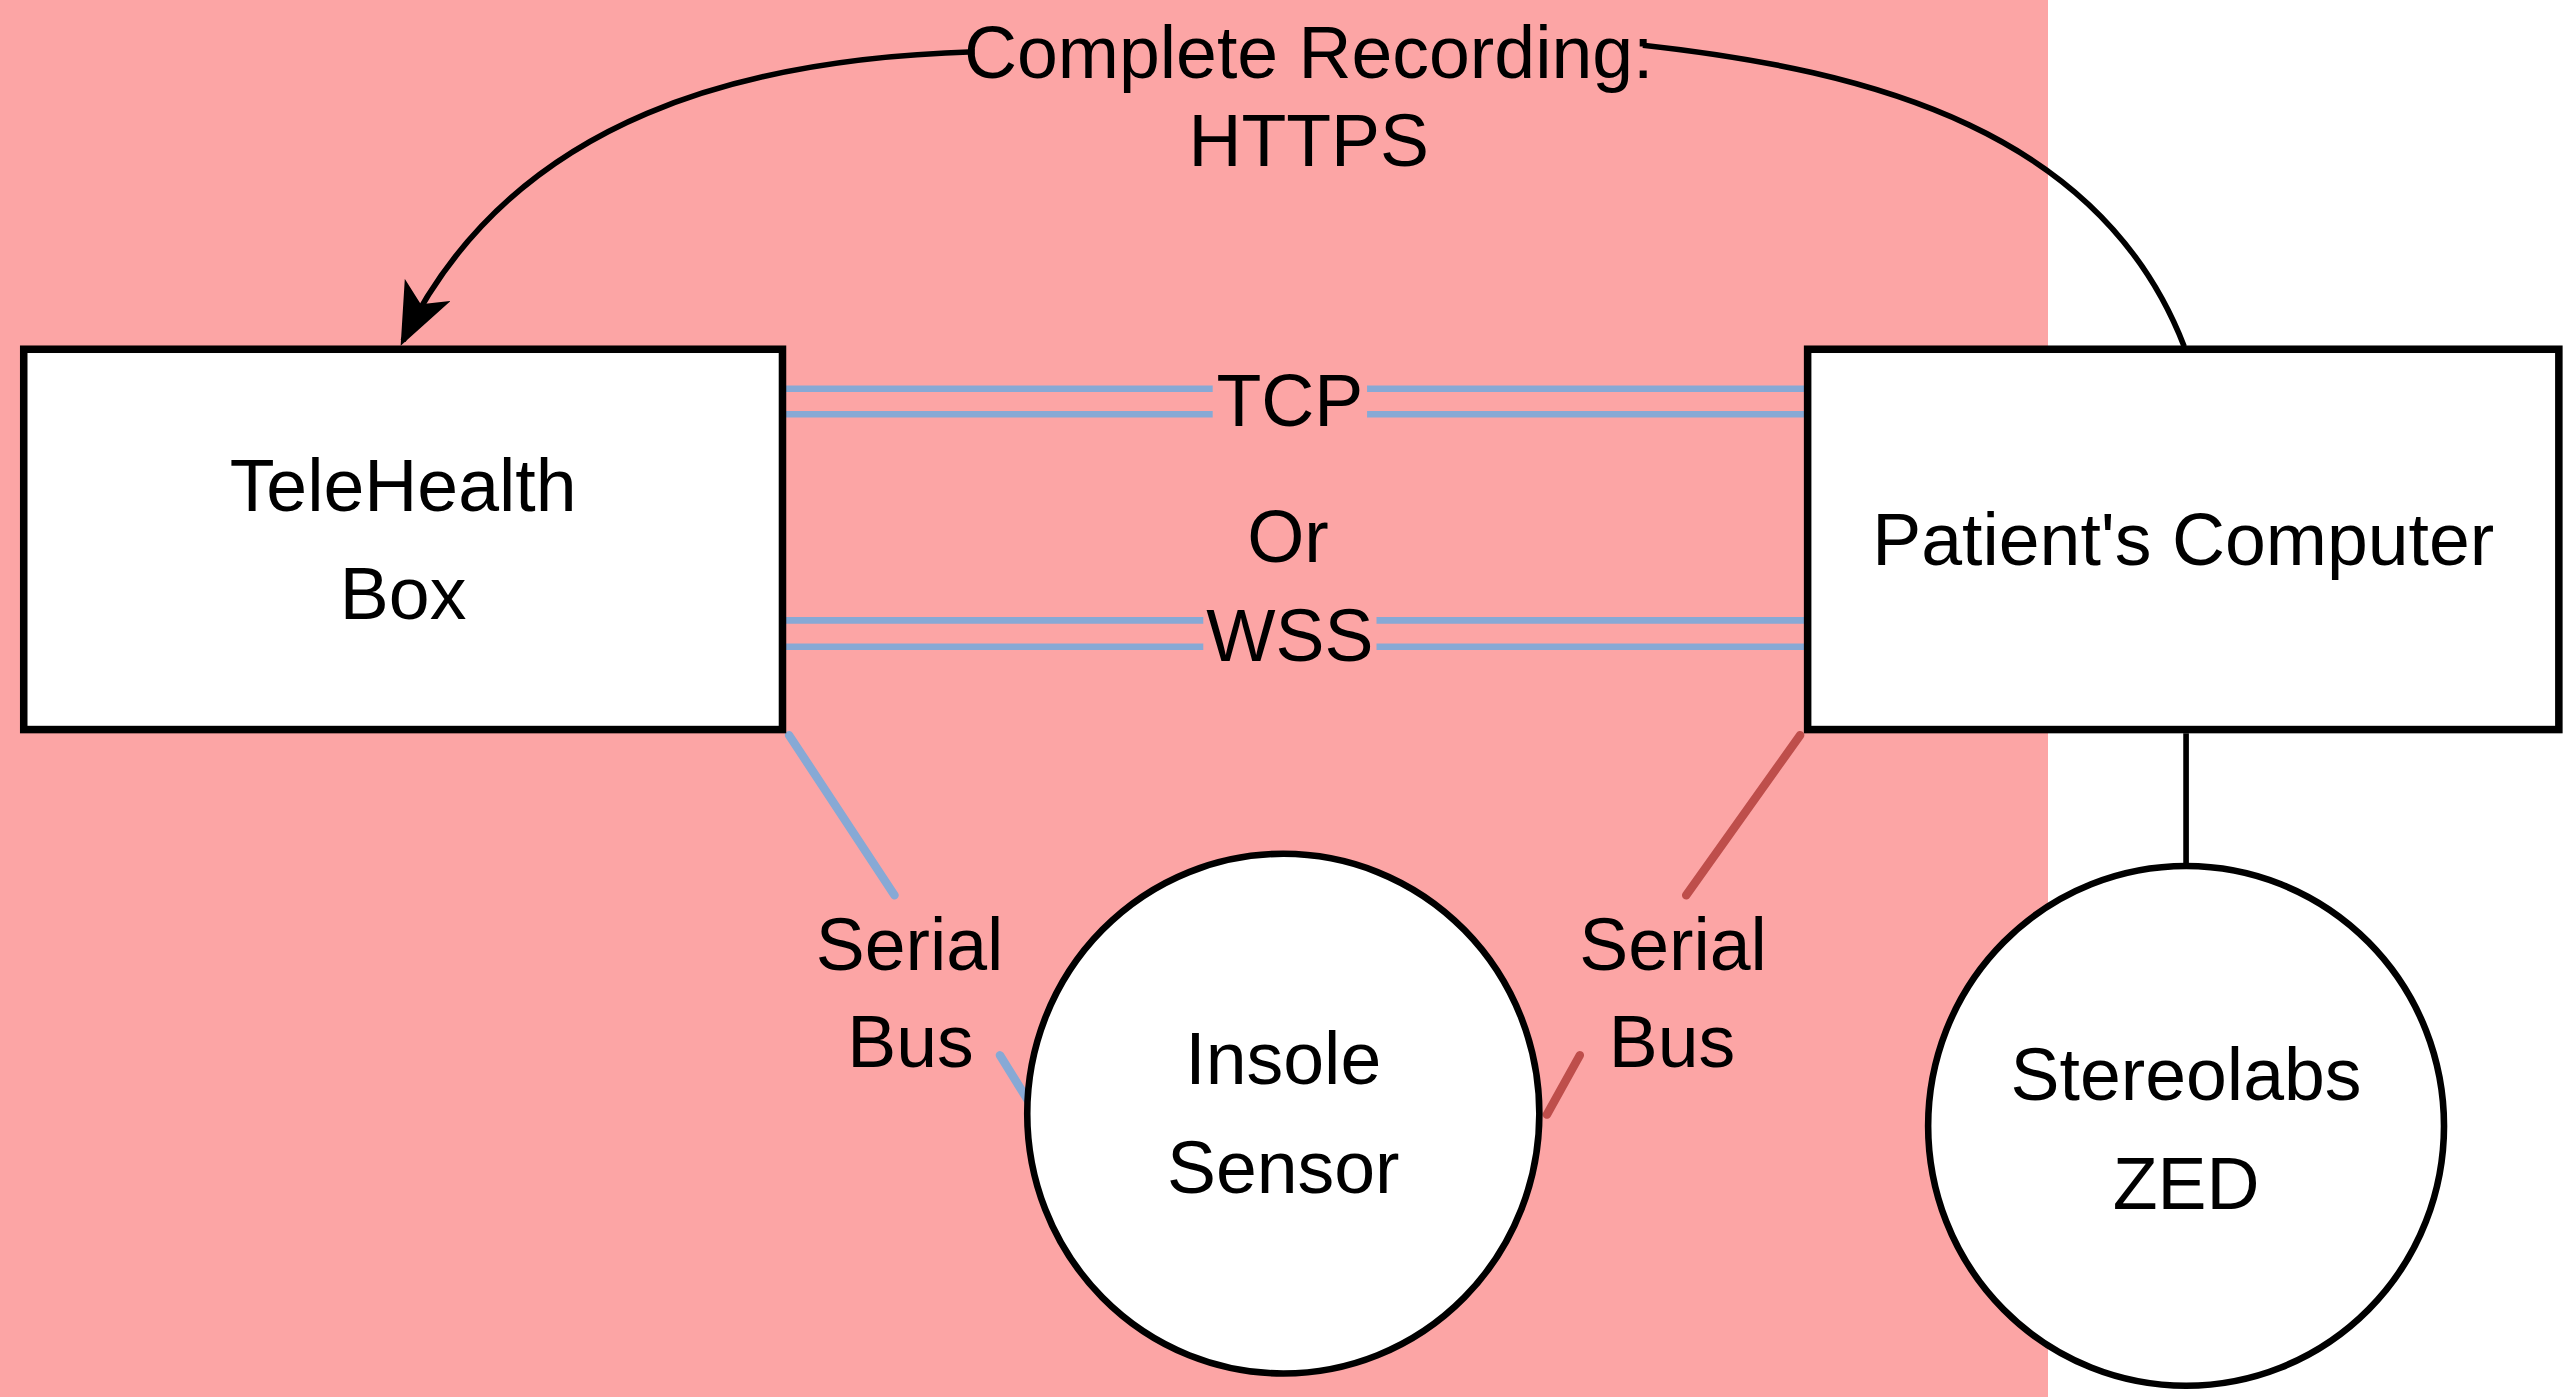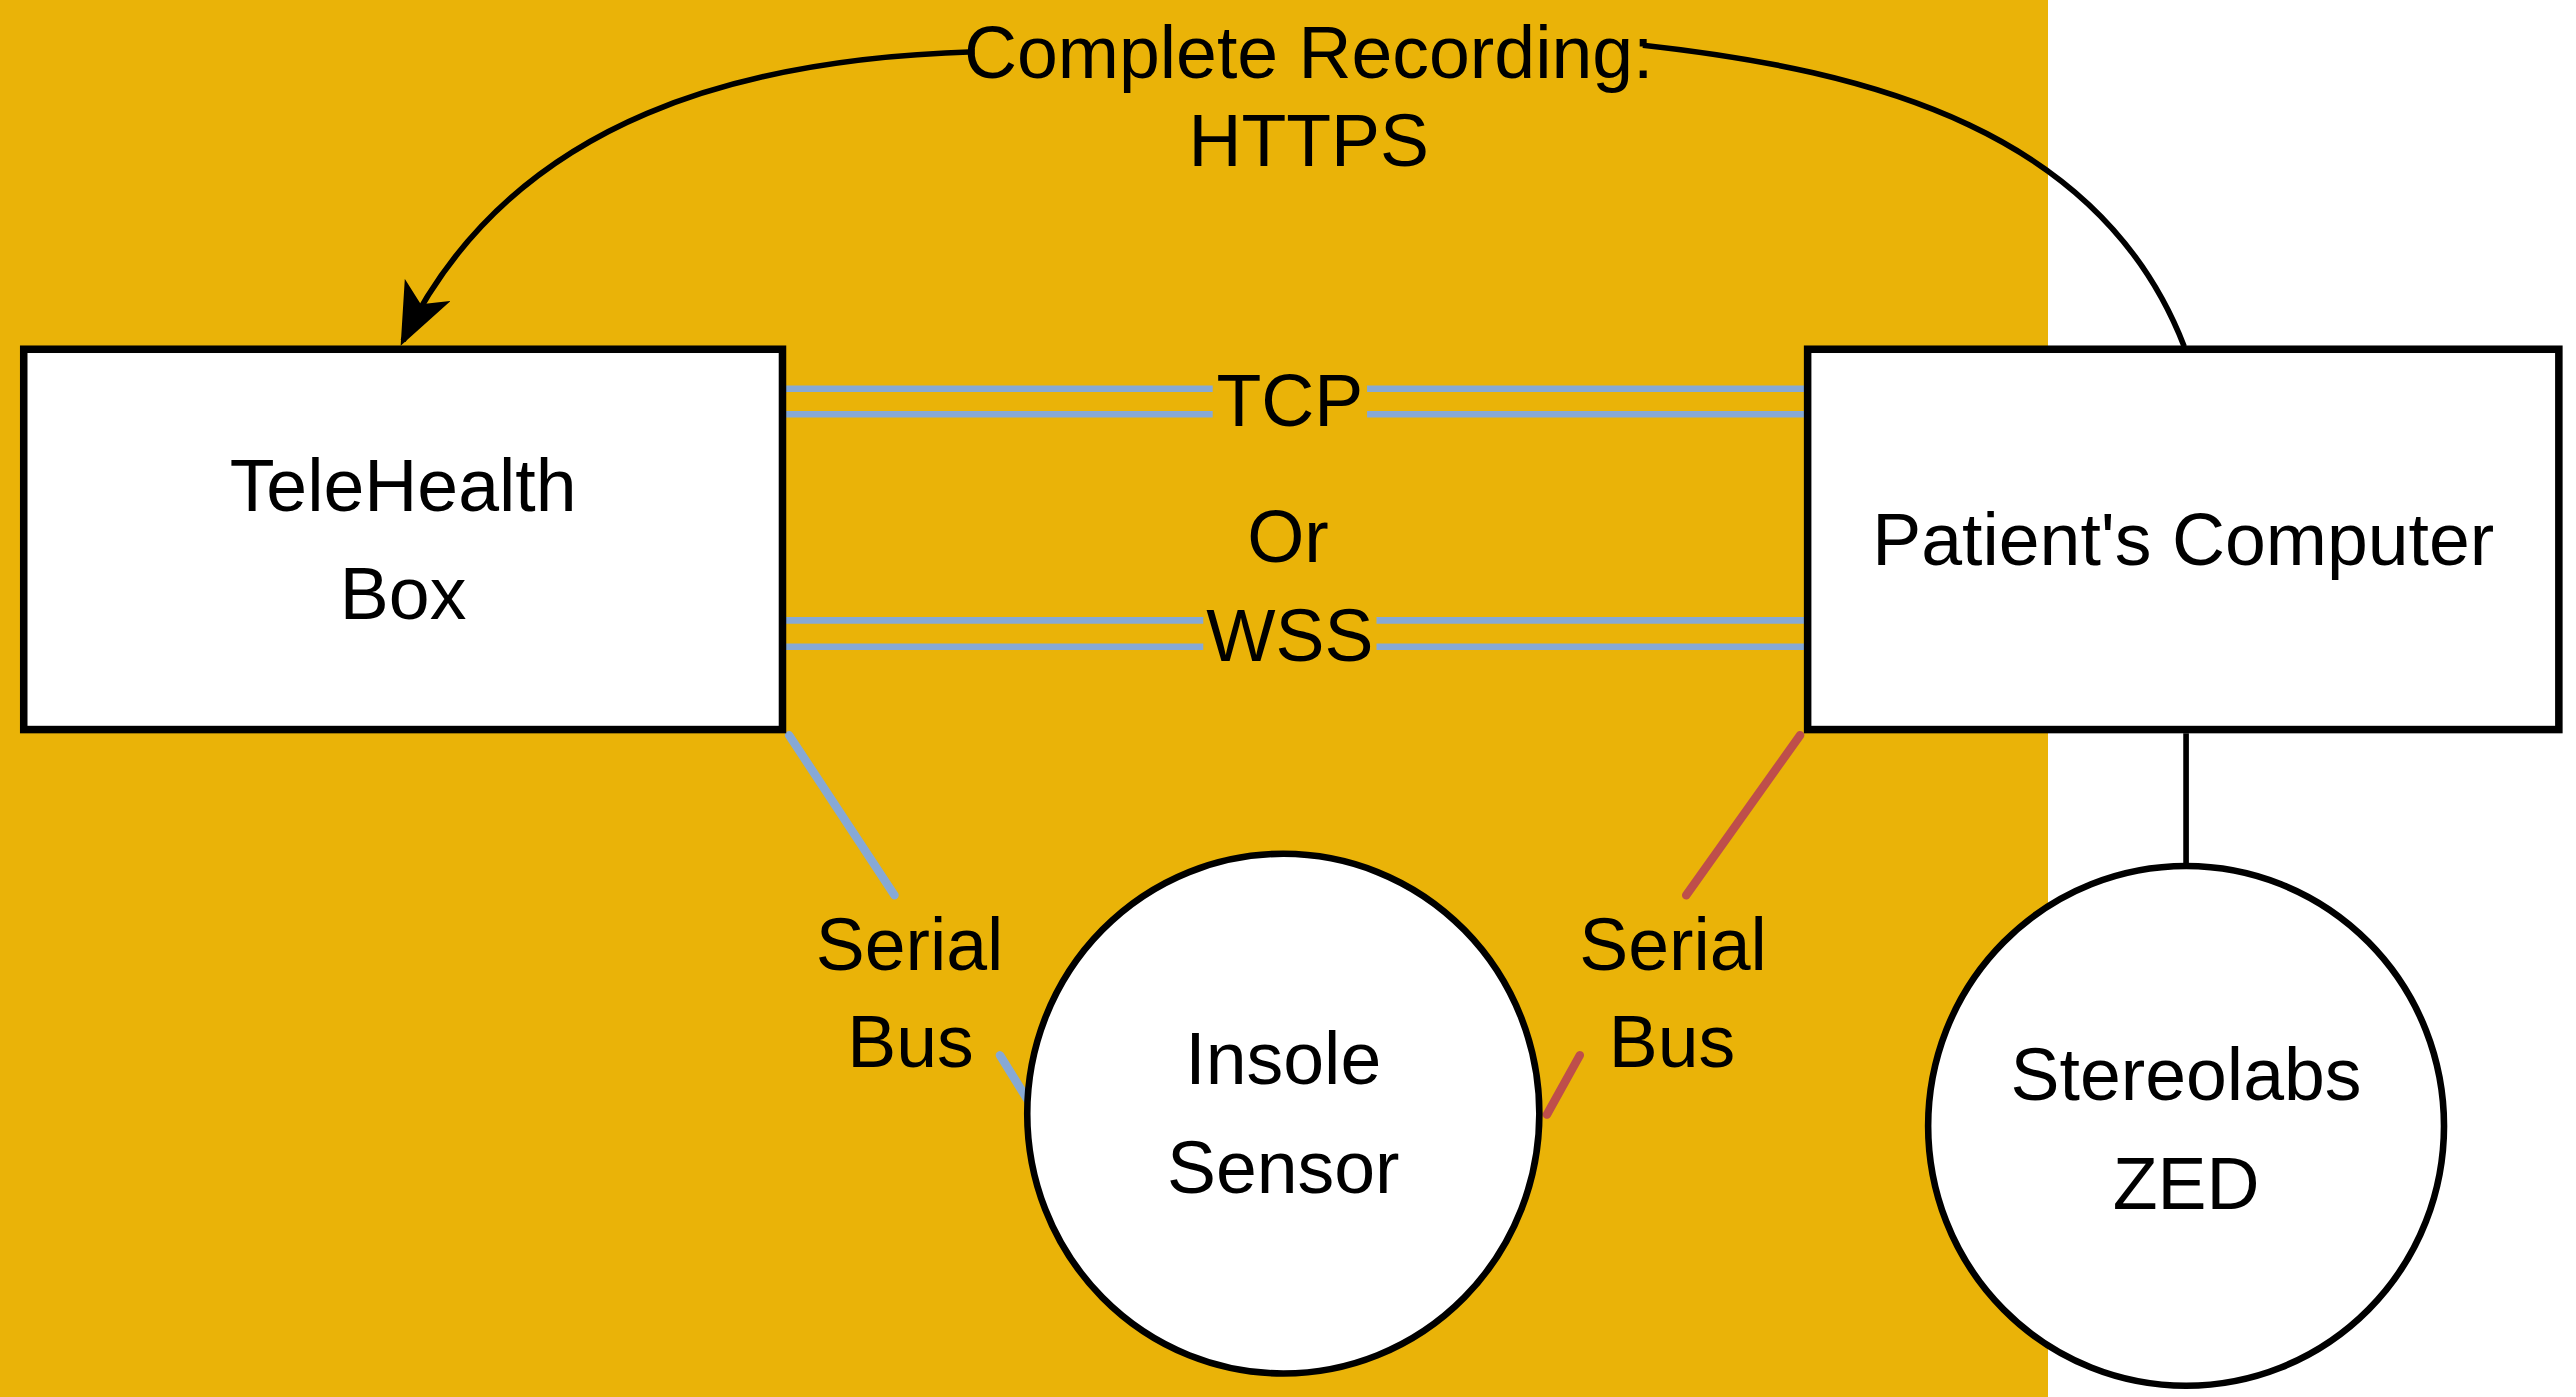--- a/index.html
+++ b/index.html
@@ -4,21 +4,21 @@
 <style>
   html, body {
     margin: 0;
     padding: 0;
     background: #ffffff;
   }
   .stage {
     position: relative;
     width: 2048px;
     height: 1397px;
-    background: #eab308;
+    background: #fca5a5;
     font-family: "Liberation Sans", sans-serif;
   }
   svg.diagram {
     display: block;
     width: 2576px;
     height: 1397px;
   }
   text {
     font-family: "Liberation Sans", sans-serif;
     font-size: 78px;

